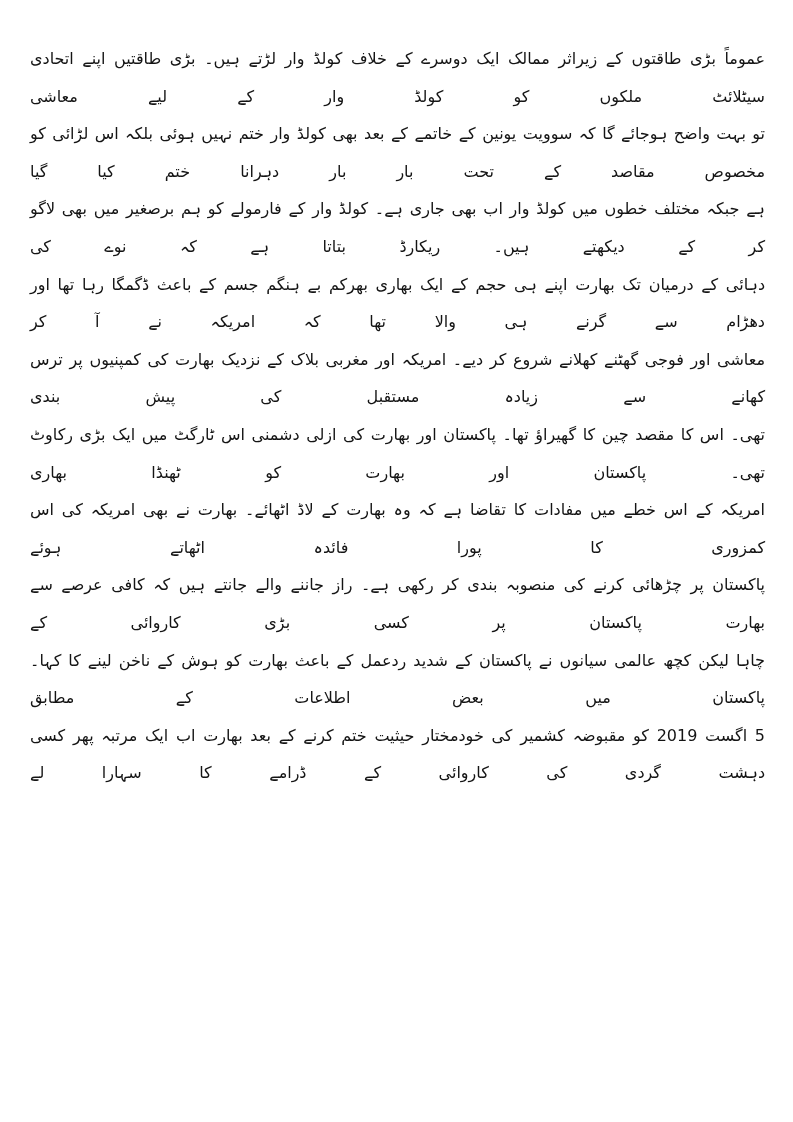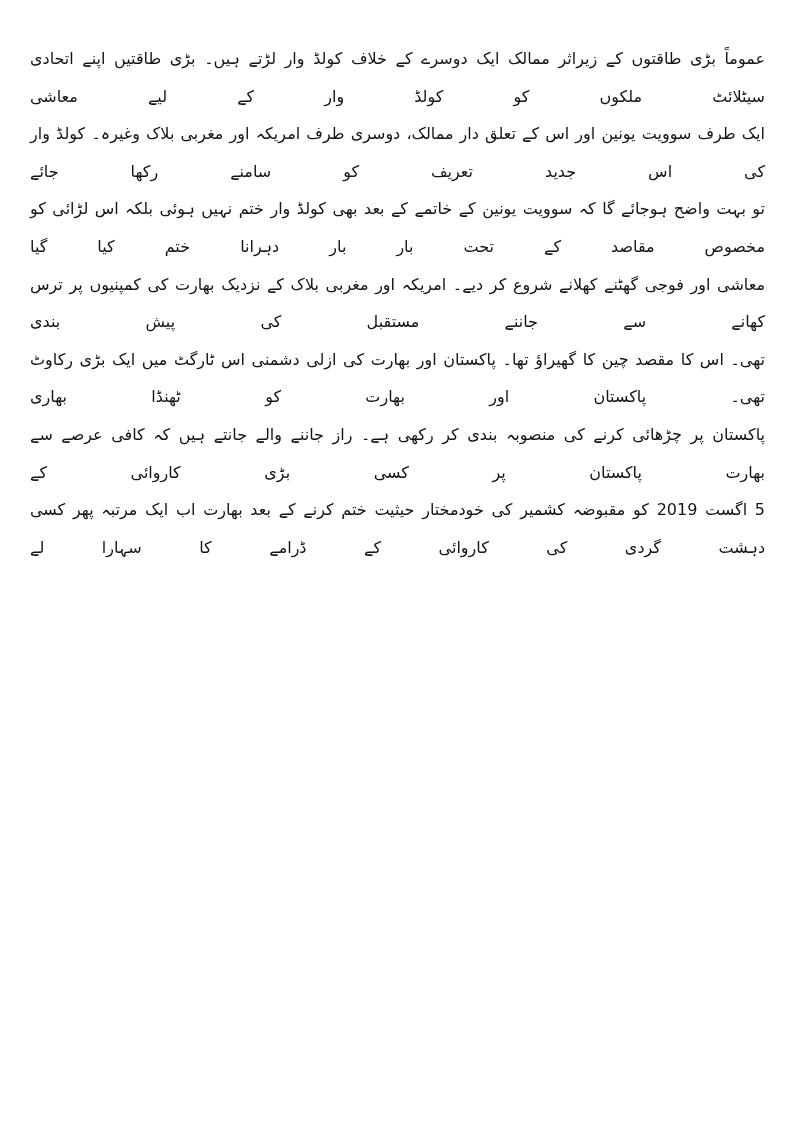--- a/index.html
+++ b/index.html
@@ -34,20 +34,23 @@
     letter-spacing: 0px;
     word-spacing: 1px;
   }
 </style>
 </head>
 <body>
 
 <div class="page">
   <div class="article">
       <div class="line">عموماً بڑی طاقتوں کے زیراثر ممالک ایک دوسرے کے خلاف کولڈ وار لڑتے ہیں۔ بڑی طاقتیں اپنے اتحادی سیٹلائٹ ملکوں کو کولڈ وار کے لیے معاشی</div>
-      <div class="line">ایک طرف سوویت یونین اور اس کے تعلق دار ممالک، دوسری طرف امریکہ اور مغربی بلاک وغیرہ۔ کولڈ وار کی اس جدید تعریف کو سامنے رکھا جائے</div>
       <div class="line">تو بہت واضح ہوجائے گا کہ سوویت یونین کے خاتمے کے بعد بھی کولڈ وار ختم نہیں ہوئی بلکہ اس لڑائی کو مخصوص مقاصد کے تحت بار بار دہرانا ختم کیا گیا</div>
-      <div class="line">معاشی اور فوجی گھٹنے کھلانے شروع کر دیے۔ امریکہ اور مغربی بلاک کے نزدیک بھارت کی کمپنیوں پر ترس کھانے سے جاننے مستقبل کی پیش بندی</div>
+      <div class="line">ہے جبکہ مختلف خطوں میں کولڈ وار اب بھی جاری ہے۔ کولڈ وار کے فارمولے کو ہم برصغیر میں بھی لاگو کر کے دیکھتے ہیں۔ ریکارڈ بتاتا ہے کہ نوے کی</div>
+      <div class="line">دہائی کے درمیان تک بھارت اپنے ہی حجم کے ایک بھاری بھرکم بے ہنگم جسم کے باعث ڈگمگا رہا تھا اور دھڑام سے گرنے ہی والا تھا کہ امریکہ نے آ کر</div>
+      <div class="line">معاشی اور فوجی گھٹنے کھلانے شروع کر دیے۔ امریکہ اور مغربی بلاک کے نزدیک بھارت کی کمپنیوں پر ترس کھانے سے زیادہ مستقبل کی پیش بندی</div>
       <div class="line">تھی۔ اس کا مقصد چین کا گھیراؤ تھا۔ پاکستان اور بھارت کی ازلی دشمنی اس ٹارگٹ میں ایک بڑی رکاوٹ تھی۔ پاکستان اور بھارت کو ٹھنڈا بھاری</div>
+      <div class="line">امریکہ کے اس خطے میں مفادات کا تقاضا ہے کہ وہ بھارت کے لاڈ اٹھائے۔ بھارت نے بھی امریکہ کی اس کمزوری کا پورا فائدہ اٹھاتے ہوئے</div>
       <div class="line">پاکستان پر چڑھائی کرنے کی منصوبہ بندی کر رکھی ہے۔ راز جاننے والے جانتے ہیں کہ کافی عرصے سے بھارت پاکستان پر کسی بڑی کاروائی کے</div>
+      <div class="line">چاہا لیکن کچھ عالمی سیانوں نے پاکستان کے شدید ردعمل کے باعث بھارت کو ہوش کے ناخن لینے کا کہا۔ پاکستان میں بعض اطلاعات کے مطابق</div>
       <div class="line">5 اگست 2019 کو مقبوضہ کشمیر کی خودمختار حیثیت ختم کرنے کے بعد بھارت اب ایک مرتبہ پھر کسی دہشت گردی کی کاروائی کے ڈرامے کا سہارا لے</div>
     </div>
 </div>
 
 </body></html>

